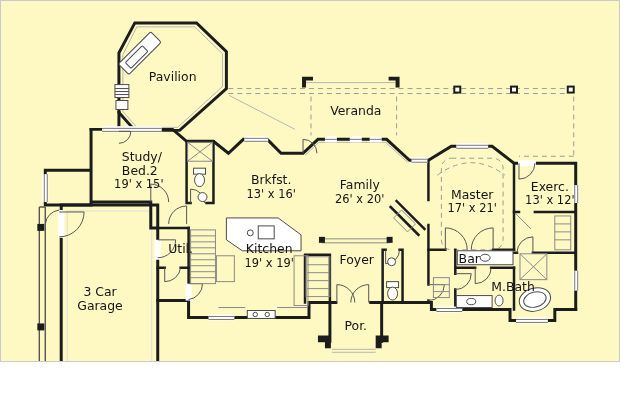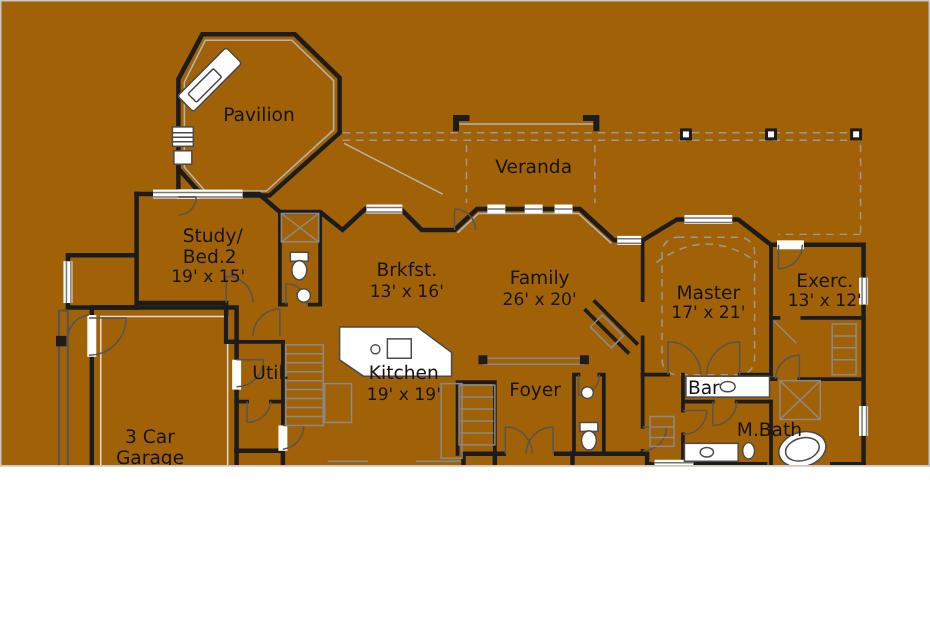--- a/index.html
+++ b/index.html
@@ -1,18 +1,18 @@
 <!DOCTYPE html>
 <html><head>
 <meta charset="utf-8">
 <style>
   html,body{margin:0;padding:0;background:#fff;}
   .frame{
-    width:620px;height:311px;box-sizing:border-box;
-    border:1px solid #c9c9c9;background:#a16207;overflow:hidden;
+    width:620px;height:362px;box-sizing:border-box;
+    border:1px solid #c9c9c9;background:#fef9c3;overflow:hidden;
   }
   svg{display:block;}
   .lbl{font:12.5px "DejaVu Sans",sans-serif;fill:#141414;text-anchor:middle;}
   .dim{font:11.5px "DejaVu Sans",sans-serif;fill:#141414;text-anchor:middle;}
 </style>
 </head>
 <body>
 
 <div class="frame">
 <svg width="618" height="413" viewBox="0 0 620 415" xmlns="http://www.w3.org/2000/svg">

